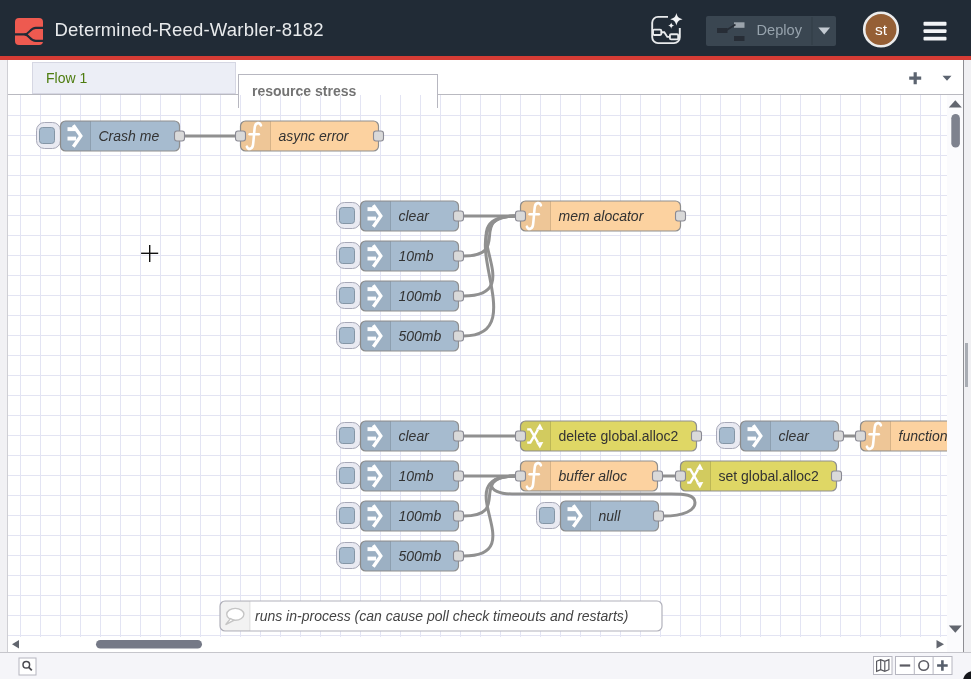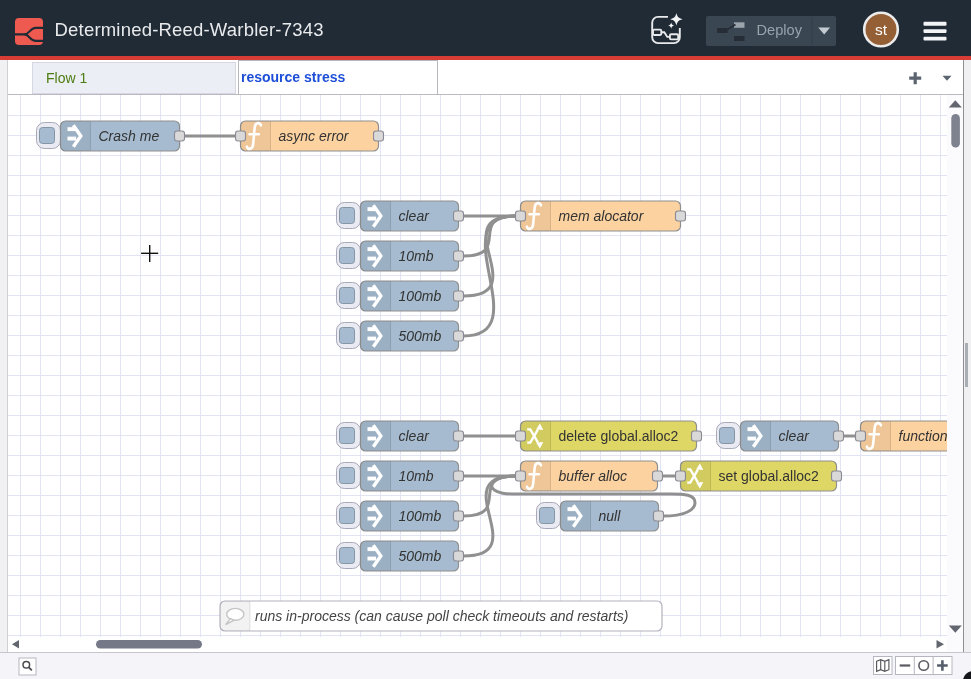--- a/index.html
+++ b/index.html
@@ -1,21 +1,21 @@
 <!DOCTYPE html>
 <html><head><meta charset="utf-8">
 <style>
 * { margin:0; padding:0; box-sizing:border-box; }
 html,body { width:971px; height:679px; overflow:hidden; background:#fff;
   font-family:"Liberation Sans",sans-serif; position:relative; }
 .abs { position:absolute; }
 </style></head>
 <body>
 <div class="abs" style="left:0;top:0;width:971px;height:56px;background:#212b36"></div>
-<div class="abs" style="left:54.5px;top:18.5px;color:#e8eaec;font-size:18.5px;letter-spacing:0.2px">Determined-Reed-Warbler-7343</div>
+<div class="abs" style="left:54.5px;top:18.5px;color:#e8eaec;font-size:18.5px;letter-spacing:0.2px">Determined-Reed-Warbler-8182</div>
 <svg style="position:absolute;left:0;top:0" width="971" height="56" font-family="'Liberation Sans',sans-serif">
     <rect x="15" y="18" width="28" height="27" rx="4" fill="#ee5a50"></rect>
     <g stroke="#212b36" stroke-width="2.1" fill="none">
       <path d="M 13.8 34.4 L 24.5 34.4 C 29.5 34.4 29.8 27.9 35.8 27.9 L 43.2 27.9"></path>
       <path d="M 24.5 34.4 C 29.5 34.4 29.8 40.9 35.8 40.9 L 43.2 40.9"></path>
     </g>
     <g stroke="#e8eaec" stroke-width="1.9" fill="none">
       <path d="M 668 16.9 L 658 16.9 A 5.8 5.8 0 0 0 652.2 22.7 L 652.2 37.3 A 5.8 5.8 0 0 0 658 43.1 L 674 43.1 A 5.8 5.8 0 0 0 679.8 37.3 L 679.8 28"></path>
       <rect x="653" y="29.6" width="8.3" height="5.4" rx="1.2"></rect>
       <path d="M 661.3 32.3 L 664.3 32.3 L 667.3 36.9 L 669.9 36.9"></path>
@@ -34,21 +34,21 @@
     <polygon points="818.3,27.6 830.1,27.6 824.2,34.5" fill="#c3cad2"></polygon>
     <circle cx="881" cy="29.5" r="16.8" fill="#955f35" stroke="#ececec" stroke-width="2.6"></circle>
     <text x="881" y="35" text-anchor="middle" font-size="15.5" fill="#fff">st</text>
     <rect x="923.5" y="21.8" width="23" height="3.9" rx="1" fill="#f2f4f6"></rect>
     <rect x="923.5" y="29.2" width="23" height="3.9" rx="1" fill="#f2f4f6"></rect>
     <rect x="923.5" y="36.7" width="23" height="3.9" rx="1" fill="#f2f4f6"></rect>
   </svg>
 <div class="abs" style="left:0;top:56px;width:971px;height:4px;background:#d73c35"></div>
 <div class="abs" style="left:0;top:60px;width:963px;height:35px;background:#fff;border-bottom:1px solid #b9b9c0"></div>
 <div class="abs" style="left:32px;top:62px;width:204px;height:32px;background:#eceef6;border:1px solid #d6d7e3;color:#4d7c0f;font-size:14px;line-height:31px;padding-left:13px">Flow 1</div>
-<div class="abs" style="left:238px;top:60px;width:200px;height:34px;background:#fff;border:1px solid #b7b7c0;border-bottom:none;color:#1d4ed8;font-size:14px;font-weight:bold;line-height:32px;padding-left:2px">resource stress</div>
+<div class="abs" style="left:238px;top:74px;width:200px;height:34px;background:#fff;border:1px solid #b7b7c0;border-bottom:none;color:#737373;font-size:14px;font-weight:bold;line-height:32px;padding-left:13px">resource stress</div>
 <svg style="position:absolute;left:880px;top:60px" width="91" height="35" viewBox="880 60 91 35">
     <path d="M 915.2 72.2 V 84.2 M 909.2 78.2 H 921.2" stroke="#5c6470" stroke-width="3.2" fill="none"></path>
     <polygon points="942.5,75.8 951.5,75.8 947,80.8" fill="#5c6470"></polygon>
   </svg>
 <div class="abs" style="left:0;top:60px;width:8px;height:592px;background:#f1f1f4;border-right:1px solid #cfcfd4"></div>
 <svg style="position:absolute;left:0;top:60px" width="971" height="592" viewBox="0 60 971 592" font-family="'Liberation Sans',sans-serif">
     <g>
       <line x1="20.5" y1="95" x2="20.5" y2="637" stroke="#e3e4f3" stroke-width="1"></line>
       <line x1="40.5" y1="95" x2="40.5" y2="637" stroke="#e3e4f3" stroke-width="1"></line>
       <line x1="60.5" y1="95" x2="60.5" y2="637" stroke="#e3e4f3" stroke-width="1"></line>

